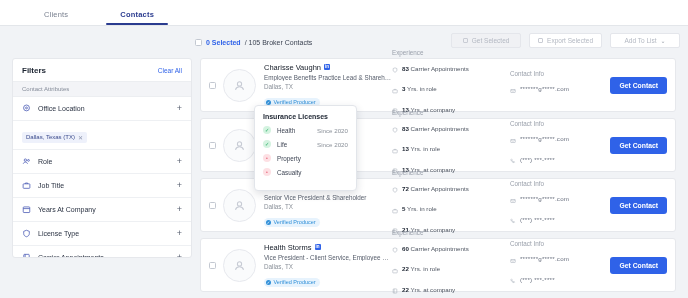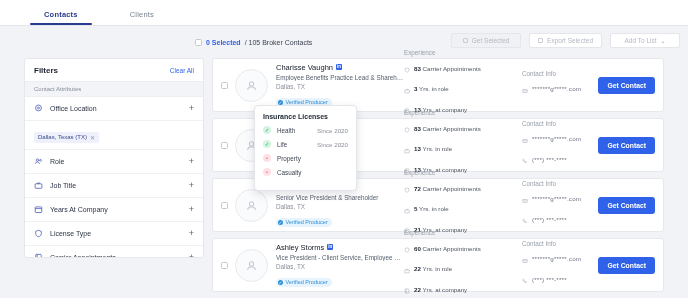--- a/index.html
+++ b/index.html
@@ -42,21 +42,21 @@
     height: 15px; min-width: 70px; padding: 0 8px;
     display: flex; align-items: center; justify-content: center; gap: 4px;
     background: #f0f1f4; border: 1px solid #e4e6eb; border-radius: 2px;
     color: #b3b8c2; font-size: 6.5px; cursor: not-allowed; white-space: nowrap;
   }
   .btn-ghost.outline { background: #fff; }
   .ic-sq { width: 5px; height: 5px; border: 1px solid #c9ccd4; border-radius: 1px; flex: none; }
   .caret { font-size: 6px; color: #9aa0ab; }
 
   
-  .body { position: absolute; top: 58px; left: 0; right: 0; bottom: 0; display: flex; gap: 8px; padding: 0 24px; }
+  .body { position: absolute; top: 58px; left: 0; right: 0; bottom: 0; display: flex; gap: 8px; padding: 0 12px; }
 
   
   .sidebar {
     width: 180px; background: #fff; border: 1px solid #e6e8ec; border-radius: 3px;
     height: 200px; overflow: hidden; flex: none;
   }
   .side-head {
     display: flex; align-items: center; justify-content: space-between;
     padding: 7px 9px 6px 9px;
   }
@@ -153,22 +153,22 @@
   .pop-ic.no  { background: #fde0e4; color: #e8697f; }
   .pop-lbl { font-size: 6.3px; color: #3d4453; flex: 1; }
   .pop-since { font-size: 6.2px; color: #8a9099; }
 </style>
 </head>
 <body>
 
 <div class="app">
 
   <div class="tabbar">
+    <div class="tab">Clients</div>
     <div class="tab active">Contacts</div>
-    <div class="tab">Clients</div>
   </div>
 
   <div class="selinfo">
     <div class="cbox"></div>
     <span class="sel-count">0 Selected</span>
     <span class="sel-total">/ 105 Broker Contacts</span>
   </div>
 
   <div class="btns">
     <div class="btn-ghost">
@@ -426,21 +426,21 @@
         </div>
         <div class="card">
           <div class="cbox"></div>
           <div class="avatar">
             <svg viewBox="0 0 16 16" fill="none" stroke="currentColor" stroke-width="1.3">
               <circle cx="8" cy="6" r="2.6"></circle>
               <path d="M3 13.2c.8-2.4 2.6-3.6 5-3.6s4.2 1.2 5 3.6"></path>
             </svg>
           </div>
           <div class="colname"><div class="nm">
-              <span class="n">Ashley Storms</span>
+              <span class="n">Health Storms</span>
               <span class="li">in</span>
             </div><div class="role">Vice President - Client Service, Employee Bene...</div><div class="loc">Dallas, TX</div><div class="vbadge">
               <span class="vdot">✓</span>
               <span>Verified Producer</span>
             </div></div>
           <div class="colexp">
             <div class="hdr">Experience</div>
             <div class="expline">
               <span><svg viewBox="0 0 16 16" fill="none" stroke="currentColor" stroke-width="1.5">
                   <path d="M8 2.2l5 2v4c0 3-2.2 4.8-5 5.6-2.8-.8-5-2.6-5-5.6v-4z"></path>

